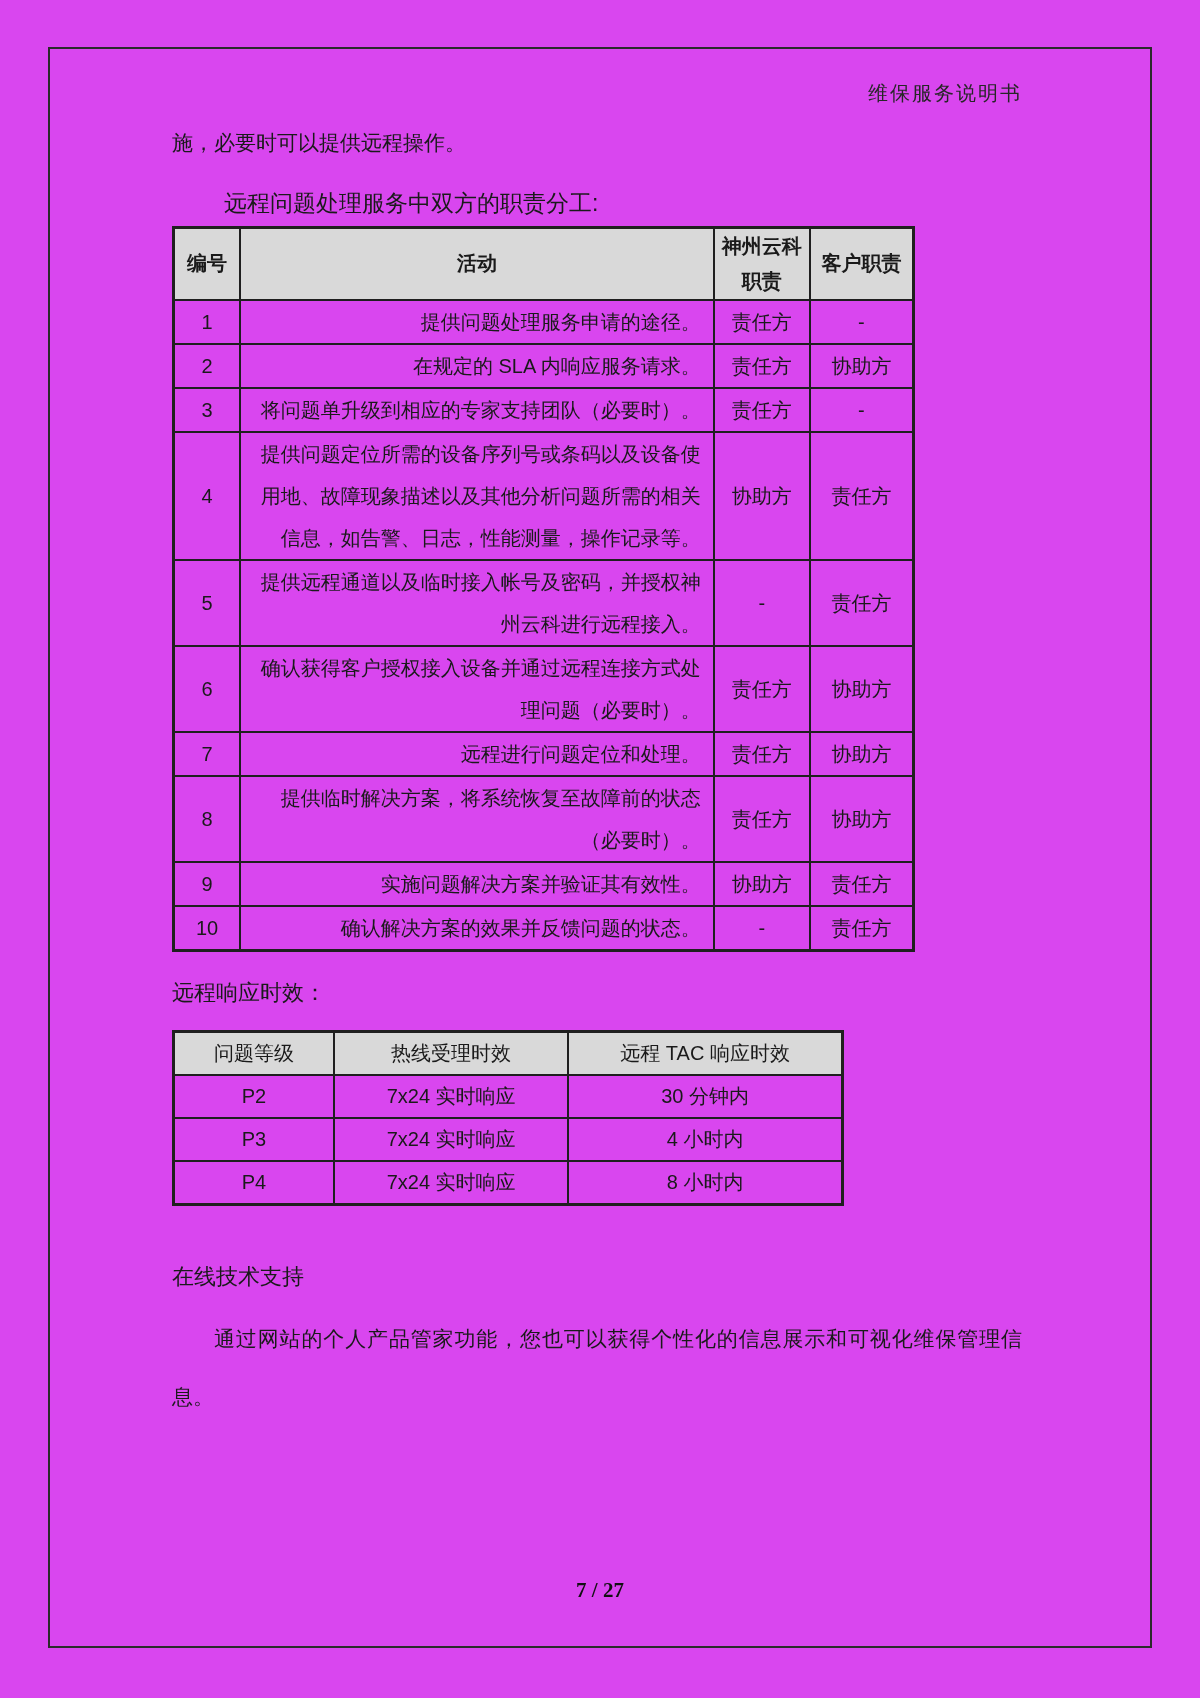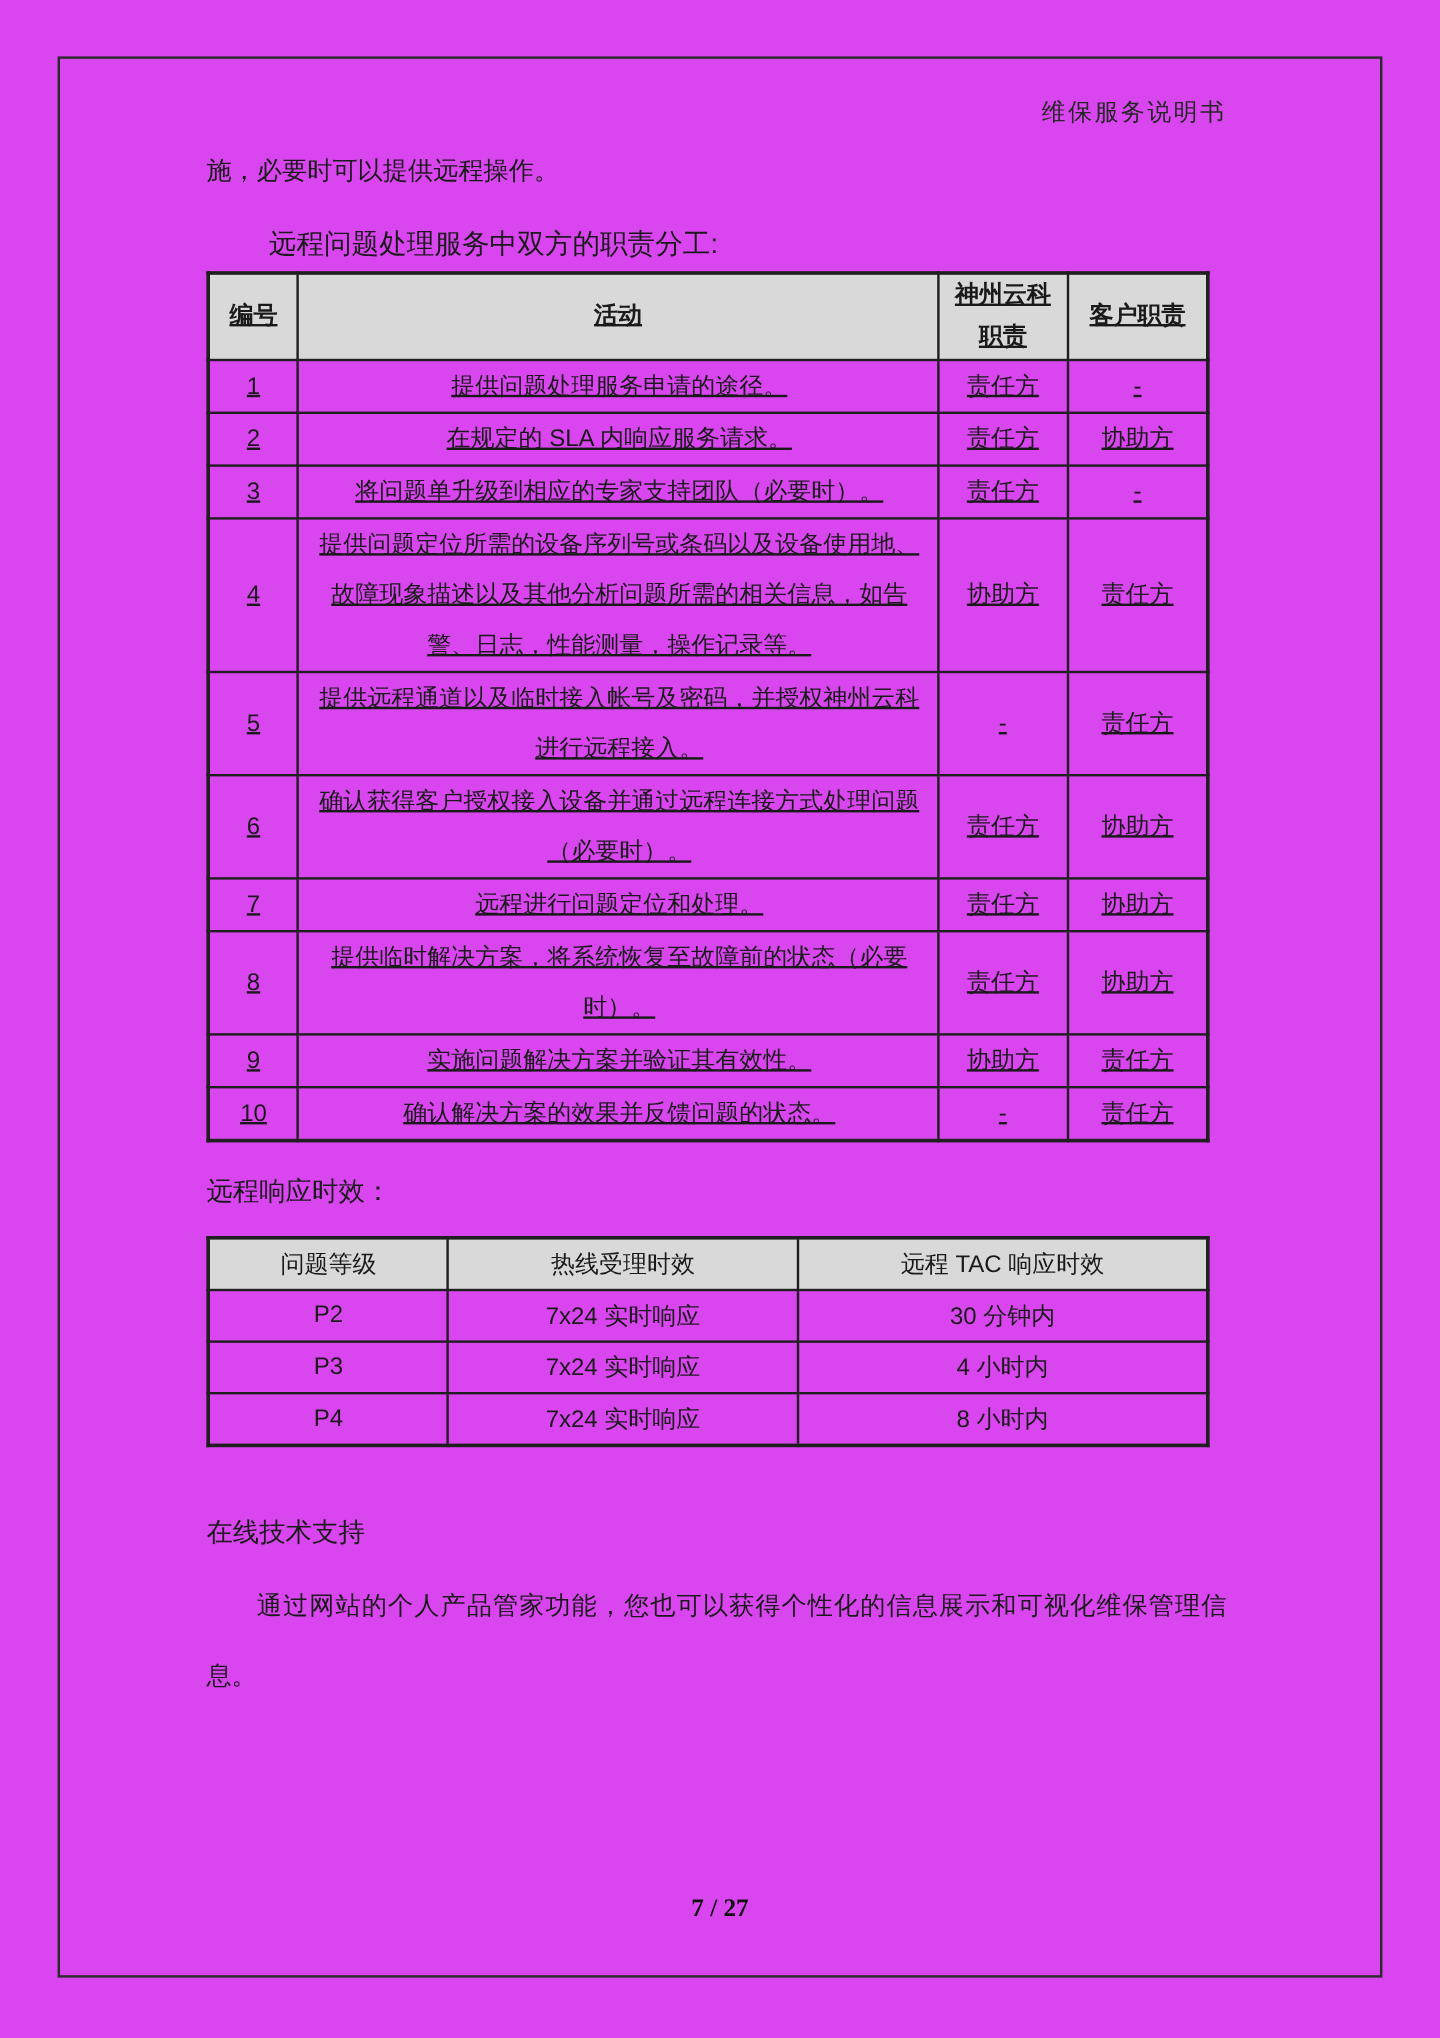--- a/index.html
+++ b/index.html
@@ -25,43 +25,42 @@
   }
   .content { position:absolute; left:172px; top:0; width:850px; }
   .intro { margin:126px 0 0 0; font-size:21px; line-height:1.6; }
   .caption {
     margin:28px 0 0 0; font-size:23px;
     text-indent:52px;
     text-underline-offset:5px;
   }
   table { border-collapse:collapse; table-layout:fixed; }
   .duties {
-    width:836px; margin-top:7px;
+    width:743px; margin-top:7px;
     border:3px solid #1f1f1f;
     font-size:20px;
-    text-decoration:underline;
   }
   .duties th, .duties td { border:2px solid #1f1f1f; box-sizing:border-box; }
   .duties thead th {
     background:#d9d9d9; height:70px;
     font-weight:bold; text-align:center;
     line-height:1.75; padding:0 2px;
   }
   .duties thead th.two-line { white-space:pre-line; }
   .duties td {
     text-align:center; line-height:2.1; padding:0 4px;
   }
   .duties tbody td:nth-child(2) {
-    text-align:center; padding:0 12px 0 14px;
+    text-align:right; padding:0 12px 0 14px;
   }
   .sla-heading {
     margin:26px 0 0 0; font-size:22px; font-weight:normal;
   }
   .sla {
-    width:836px; margin-top:22px;
+    width:672px; margin-top:22px;
     border:3px solid #1f1f1f;
     font-size:20px;
   }
   .sla th, .sla td { border:2px solid #1f1f1f; text-align:center; box-sizing:border-box; }
   .sla thead th {
     background:#d9d9d9; height:44px; font-weight:normal; padding:0 4px;
   }
   .sla td { height:43px; padding:0 4px; }
   .online-heading {
     margin:56px 0 0 0; font-size:22px; font-weight:normal;

